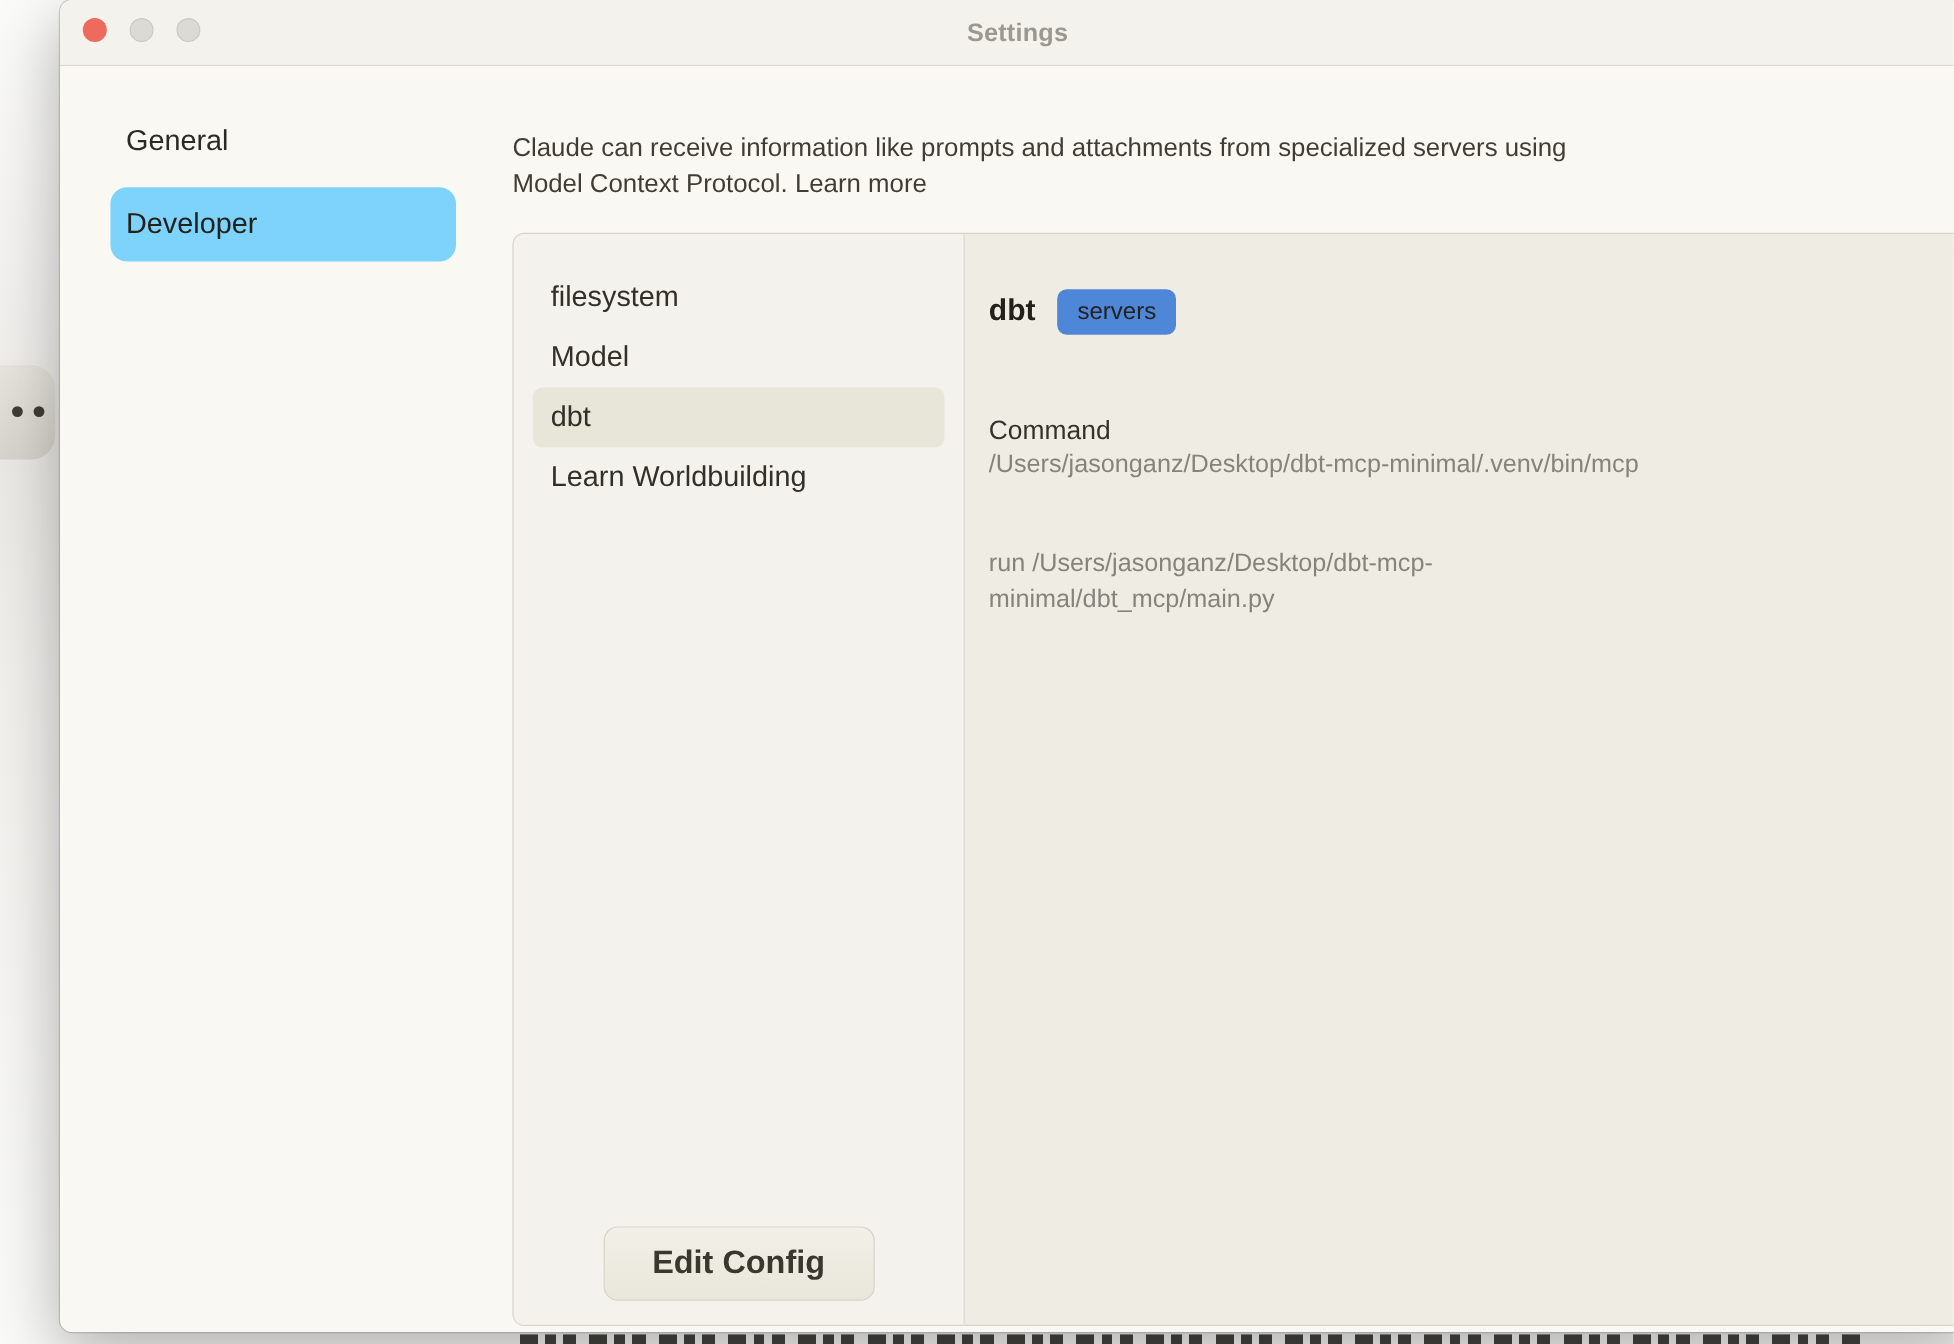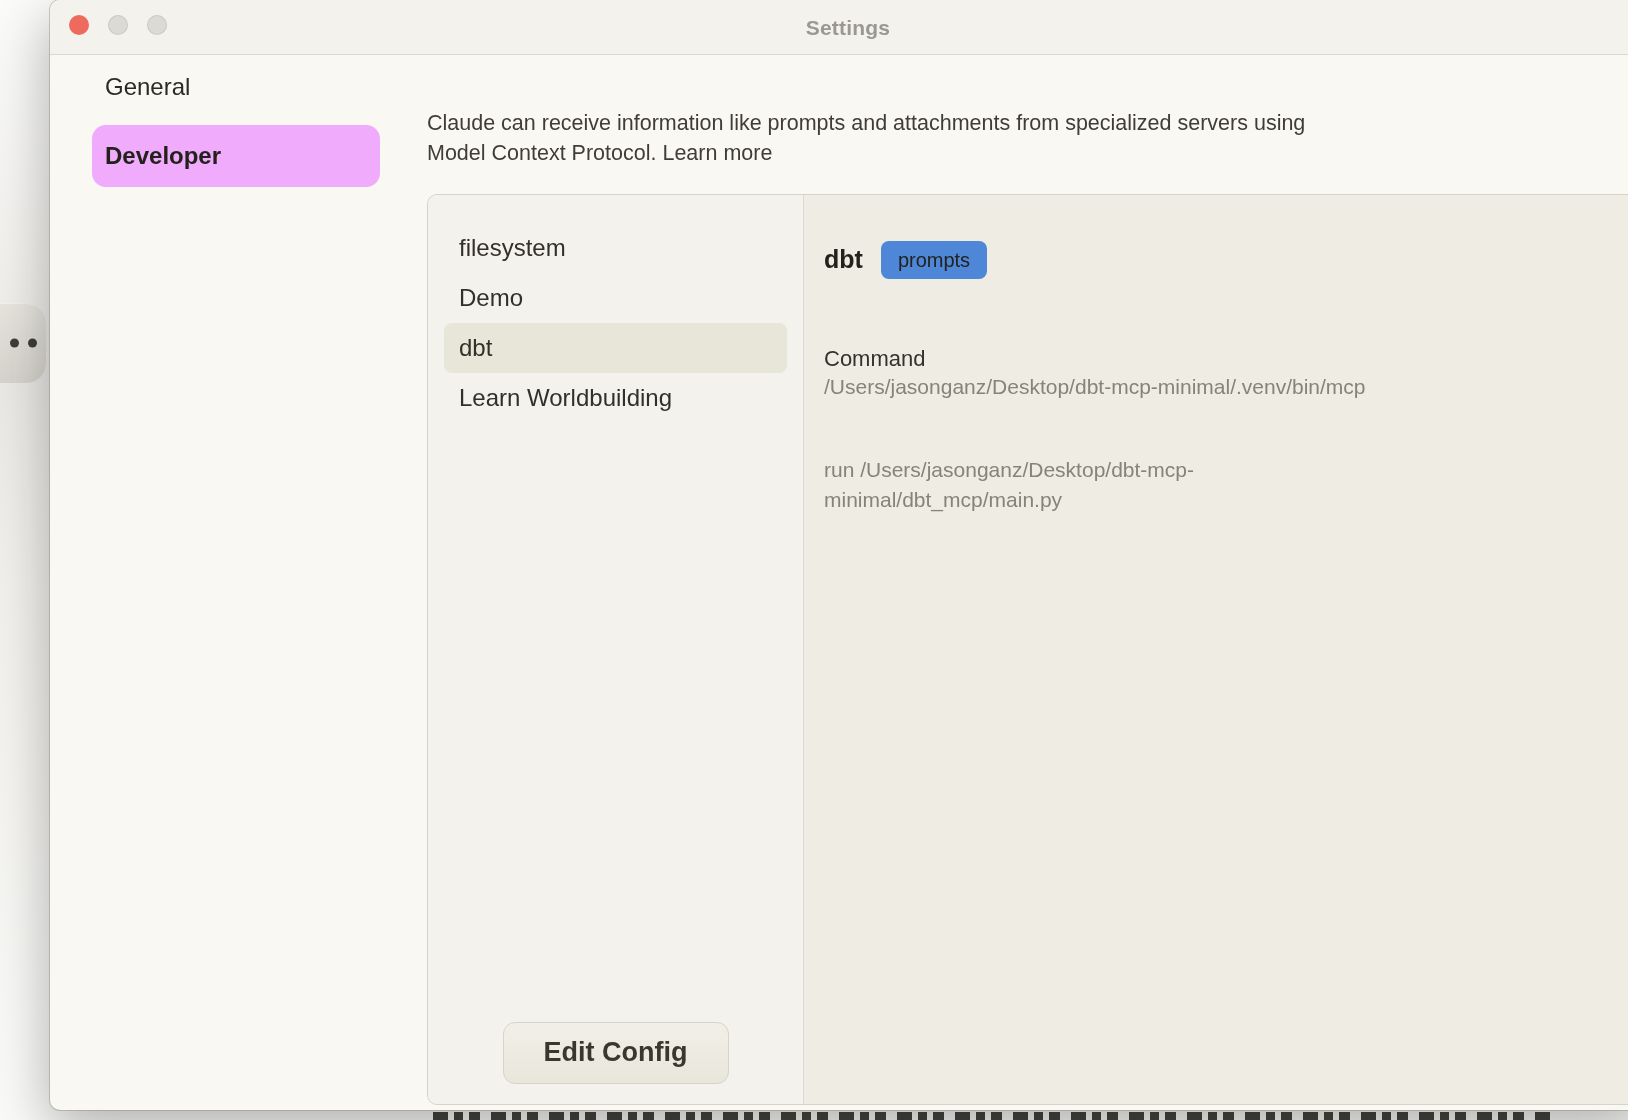--- a/index.html
+++ b/index.html
@@ -44,27 +44,27 @@
   }
   .lights { position: absolute; left: 19px; top: 15px; display: flex; gap: 19px; }
   .light { width: 20px; height: 20px; border-radius: 50%; border: none; padding: 0; cursor: pointer; }
   .light.close { background: #ee6a5d; }
   .light.other { background: #dcdad4; box-shadow: inset 0 0 0 1px rgba(0,0,0,.08); }
   .title { line-height: 55px; text-align: center; font-weight: bold; font-size: 21px; color: #9b9891; letter-spacing: .2px; }
 
   .content { position: absolute; top: 56px; left: 0; right: 0; bottom: 0; display: flex; }
 
   
-  .side { width: 377px; flex: none; }
+  .side { width: 377px; padding-top: 31px; flex: none; }
   .nav-item {
     height: 62px; margin: 0 47px 7px 42px; border-radius: 14px;
     display: flex; align-items: center; padding-left: 13px;
     font-size: 24px; color: #2c2a24; cursor: pointer;
   }
-  .nav-item.selected { background: #f0abfc; font-weight: bold; color: #23211b; }
+  .nav-item.selected { background: #7dd3fc; font-weight: normal; color: #23211b; }
 
   
   .main { flex: 1; padding-top: 30px; }
   .desc { font-size: 21.5px; line-height: 30px; color: #403d36; }
   .desc .line { display: block; white-space: nowrap; }
   .learn-more { cursor: pointer; }
 
   .panel {
     margin-top: 26px; width: 1294px; height: 911px;
     border: 1px solid #d6d3ca; border-radius: 10px;
@@ -138,31 +138,31 @@
       <p class="desc">
         <span class="line">Claude can receive information like prompts and attachments from specialized servers using</span>
         <span class="line"><span>Model Context Protocol.</span> <span class="learn-more">Learn more</span></span>
       </p>
 
       <div class="panel">
 
         <div class="listcol">
           <div id="server-items">
               <div class="srv-item">filesystem</div>
-              <div class="srv-item">Demo</div>
+              <div class="srv-item">Model</div>
               <div class="srv-item selected">dbt</div>
               <div class="srv-item">Learn Worldbuilding</div>
             </div>
           <button class="edit-btn">Edit Config</button>
         </div>
 
         <div class="detailcol">
           <div class="detail-header">
             <span class="srv-name">dbt</span>
-            <span class="badge">prompts</span>
+            <span class="badge">servers</span>
             <button class="trash-btn">
               <svg width="25" height="27" viewBox="0 0 24 26" fill="none" stroke="#2e2c26" stroke-width="1.7" stroke-linecap="round" stroke-linejoin="round">
                 <path d="M4.5 7.5 h15"></path>
                 <path d="M8.6 7.2 V5.2 a1.3 1.3 0 0 1 1.3-1.3 h4.2 a1.3 1.3 0 0 1 1.3 1.3 V7.2"></path>
                 <rect x="6" y="7.5" width="12" height="14.5" rx="1.5"></rect>
                 <path d="M10.3 11.5 v6.5"></path>
                 <path d="M13.7 11.5 v6.5"></path>
               </svg>
             </button>
           </div>

